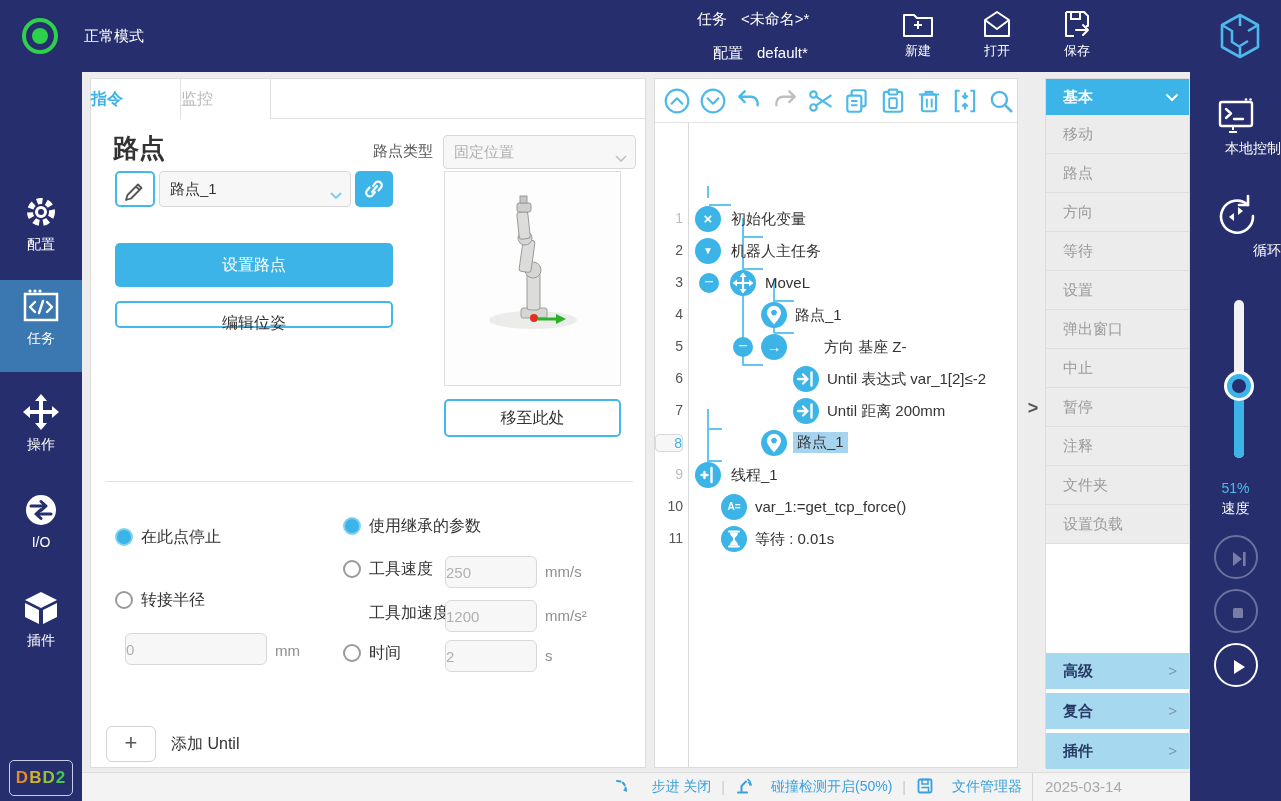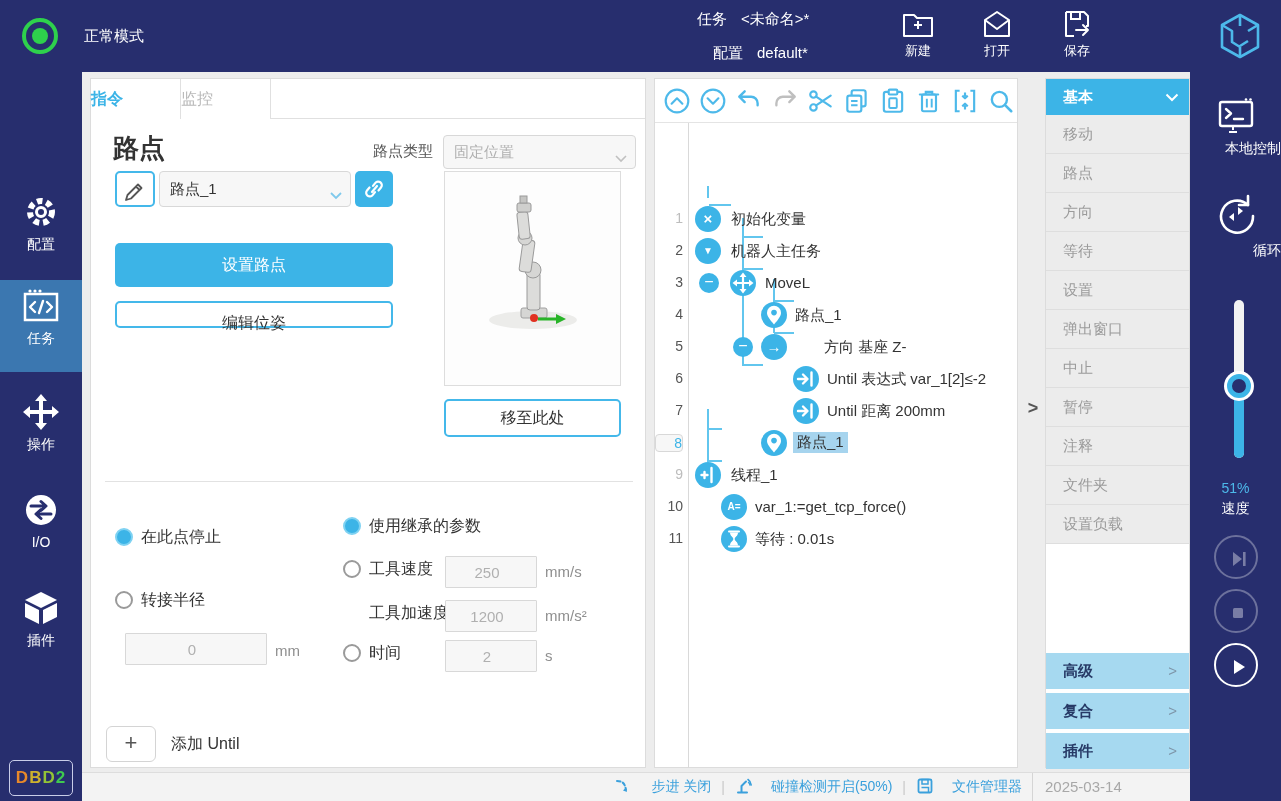--- a/index.html
+++ b/index.html
@@ -60,21 +60,21 @@
   .iconbtn { position:absolute; border-radius:5px; cursor:pointer; }
   .btn { position:absolute; border-radius:5px; text-align:center; font-size:16px; cursor:pointer; }
   .btn.solid { background:#3cb4e7; color:#fff; line-height:44px; }
   .btn.outline { background:#fff; border:2px solid #44b8ea; color:#333; line-height:40px; }
   .robot-frame { position:absolute; left:353px; top:92px; width:177px; height:215px; background:#fdfdfd; border:1px solid #ddd; }
   .divider { position:absolute; left:14px; top:402px; width:528px; height:1px; background:#e2e2e2; }
   .radio { position:absolute; width:18px; height:18px; border-radius:50%; cursor:pointer; }
   .radio.on { background:#3cb4e7; border:2px solid #7fd2f2; }
   .radio.off { background:#fff; border:2px solid #9a9a9a; }
   .rlabel { position:absolute; font-size:16px; color:#333; cursor:default; }
-  .num-input { position:absolute; background:#f7f7f7; border:1px solid #d8d8d8; border-radius:1px; height:32px; font-size:15px; color:#b0b0b0; text-align:center; padding-right:8px; font-family:"Liberation Sans","DejaVu Sans",sans-serif; }
+  .num-input { position:absolute; background:#f7f7f7; border:1px solid #d8d8d8; border-radius:6px; height:32px; font-size:15px; color:#b0b0b0; text-align:left; padding-right:8px; font-family:"Liberation Sans","DejaVu Sans",sans-serif; }
   .unit { position:absolute; font-size:15px; color:#8f8f8f; }
   .plusbtn { position:absolute; left:15px; top:647px; width:50px; height:36px; border:1px solid #d4d4d4; border-radius:6px; background:#fff; font-size:22px; color:#555; text-align:center; line-height:32px; cursor:pointer; }
   .add-until-lbl { position:absolute; left:80px; top:655px; font-size:16px; color:#333; }
 
   
   .tree { left:654px; top:78px; width:364px; height:690px; }
   .ttoolbar { position:absolute; left:0; top:0; width:100%; height:44px; border-bottom:1px solid #e4e4e4; }
   .ticonbtn { position:absolute; top:8px; width:28px; height:28px; cursor:pointer; }
   .gutterline { position:absolute; left:33px; top:44px; width:1px; height:645px; background:#d9d9d9; }
   .trow { position:absolute; left:0; width:362px; height:32px; cursor:pointer; }

